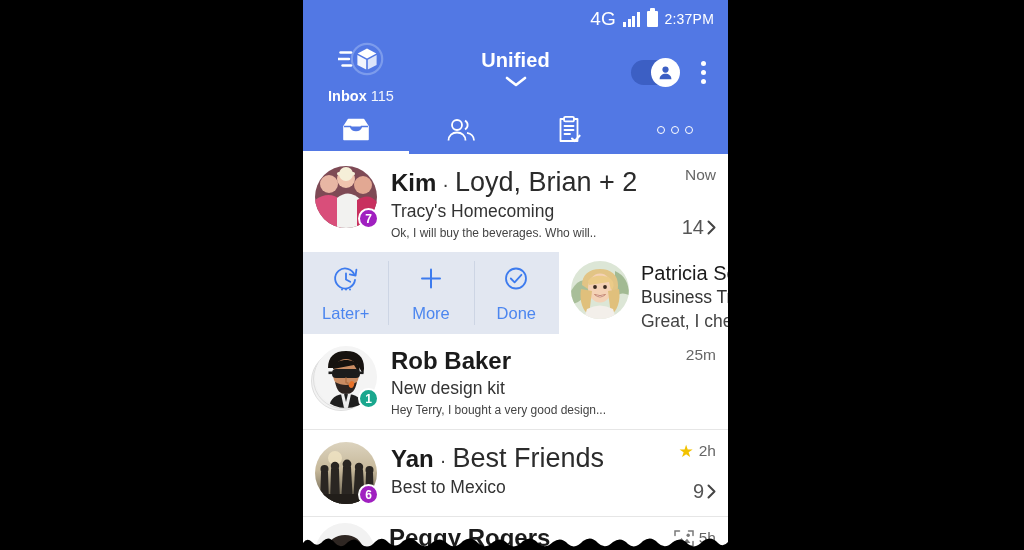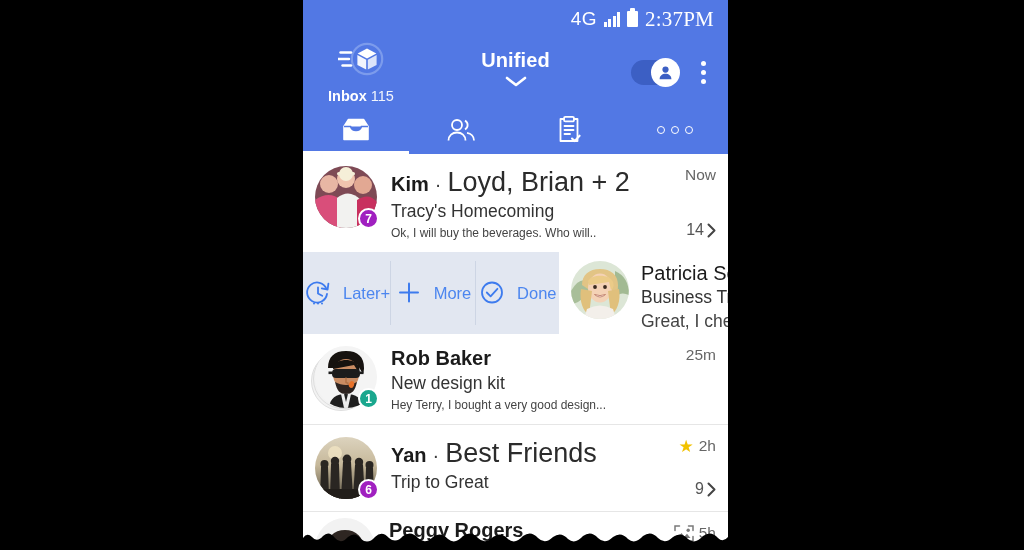--- a/index.html
+++ b/index.html
@@ -17,21 +17,21 @@
   }
 
   
   .statusbar {
     height: 38px; background: #5278E4;
     display: flex; align-items: center; justify-content: flex-end;
     padding-right: 14px; gap: 7px;
     color: #fff;
   }
   .sb-4g { font-size: 19px; font-weight: 400; letter-spacing: .2px; }
-  .sb-time { font-size: 21px; font-weight: 400; letter-spacing: .2px; font-family: Liberation Serif, serif; }
+  .sb-time { font-size: 14px; font-weight: 400; letter-spacing: .2px; }
   .sb-signal { display: flex; align-items: flex-end; gap: 1.5px; height: 15px; }
   .sb-signal i { display: block; width: 3px; background: #fff; }
   .sb-signal i:nth-child(1){ height: 5px; }
   .sb-signal i:nth-child(2){ height: 8px; }
   .sb-signal i:nth-child(3){ height: 11px; }
   .sb-signal i:nth-child(4){ height: 15px; }
   .sb-batt { position: relative; width: 11px; height: 16px; background: #fff; border-radius: 1px; }
   .sb-batt:before {
     content: ""; position: absolute; top: -3px; left: 3px;
     width: 5px; height: 3px; background: #fff; border-radius: 1px 1px 0 0;
@@ -116,43 +116,43 @@
   .badge {
     position: absolute; right: -2px; bottom: -1px; z-index: 4;
     min-width: 21px; height: 21px; border-radius: 50%;
     color: #fff; font-size: 12px; font-weight: 600;
     display: flex; align-items: center; justify-content: center;
     border: 2px solid #fff;
   }
 
   .body { flex: 1; min-width: 0; padding-top: 1px; }
   .line1 { display: flex; align-items: baseline; }
-  .sender { font-size: 20px; font-weight: 700; color: #1B1B1B; white-space: nowrap; }
+  .sender { font-size: 24px; font-weight: 700; color: #1B1B1B; white-space: nowrap; }
   .sep { font-size: 20px; color: #3C3C3C; margin: 0 6px; }
   .others { font-size: 27px; font-weight: 400; color: #2B2B2B; white-space: nowrap; }
   .subject { font-size: 17.5px; color: #333; margin-top: 3px; white-space: nowrap; }
   .preview { font-size: 12px; color: #444; margin-top: 4px; white-space: nowrap; overflow: hidden; }
 
   .meta {
     position: absolute; right: 12px; top: 12px;
     display: flex; align-items: center; gap: 5px;
   }
   .time { font-size: 15.5px; color: #666; }
   .star { color: #F2C200; font-size: 17px; line-height: 1; }
   .count-wrap {
     position: absolute; right: 12px; bottom: 13px;
     display: flex; align-items: center; gap: 3px;
-    font-size: 16px; color: #555;
+    font-size: 20px; color: #555;
   }
 
   
   .swipe-row { position: relative; height: 82px; overflow: hidden; background: #E2E7F1; }
   .actions { position: absolute; left: 0; top: 0; bottom: 0; width: 256px; display: flex; }
   .action {
-    flex: 1; display: flex; align-items: center; justify-content: center;
+    flex: 1; display: flex; flex-direction: column; align-items: center; justify-content: center;
     gap: 10px; color: #3D7BEE; position: relative;
   }
   .action + .action:before {
     content: ""; position: absolute; left: 0; top: 9px; bottom: 9px; width: 1px; background: #CDD5E4;
   }
   .action-label { font-size: 16.5px; color: #4C86EF; }
   .slid-row {
     position: absolute; left: 256px; top: 0; right: -60px; bottom: 0;
     background: #fff; display: flex; align-items: flex-start;
     padding: 9px 0 9px 12px; overflow: hidden;
@@ -460,21 +460,21 @@
             </svg>
           </div>
           <span class="badge" style="background:#A020C0">6</span>
         </div>
         <div class="body">
           <div class="line1">
             <span class="sender">Yan</span>
             <span class="sep">·</span>
             <span class="others">Best Friends</span>
           </div>
-          <div class="subject">Trip to Great</div>
+          <div class="subject">Best to Mexico</div>
         </div>
         <div class="meta">
           <span class="star">★</span>
           <span class="time">2h</span>
         </div>
         <div class="count-wrap">
           <span>9</span>
           <span>
             <svg width="9" height="15" viewBox="0 0 9 15">
               <polyline points="1.5,1.5 7.5,7.5 1.5,13.5" fill="none" stroke="#444" stroke-width="2" stroke-linecap="round" stroke-linejoin="round"></polyline>

